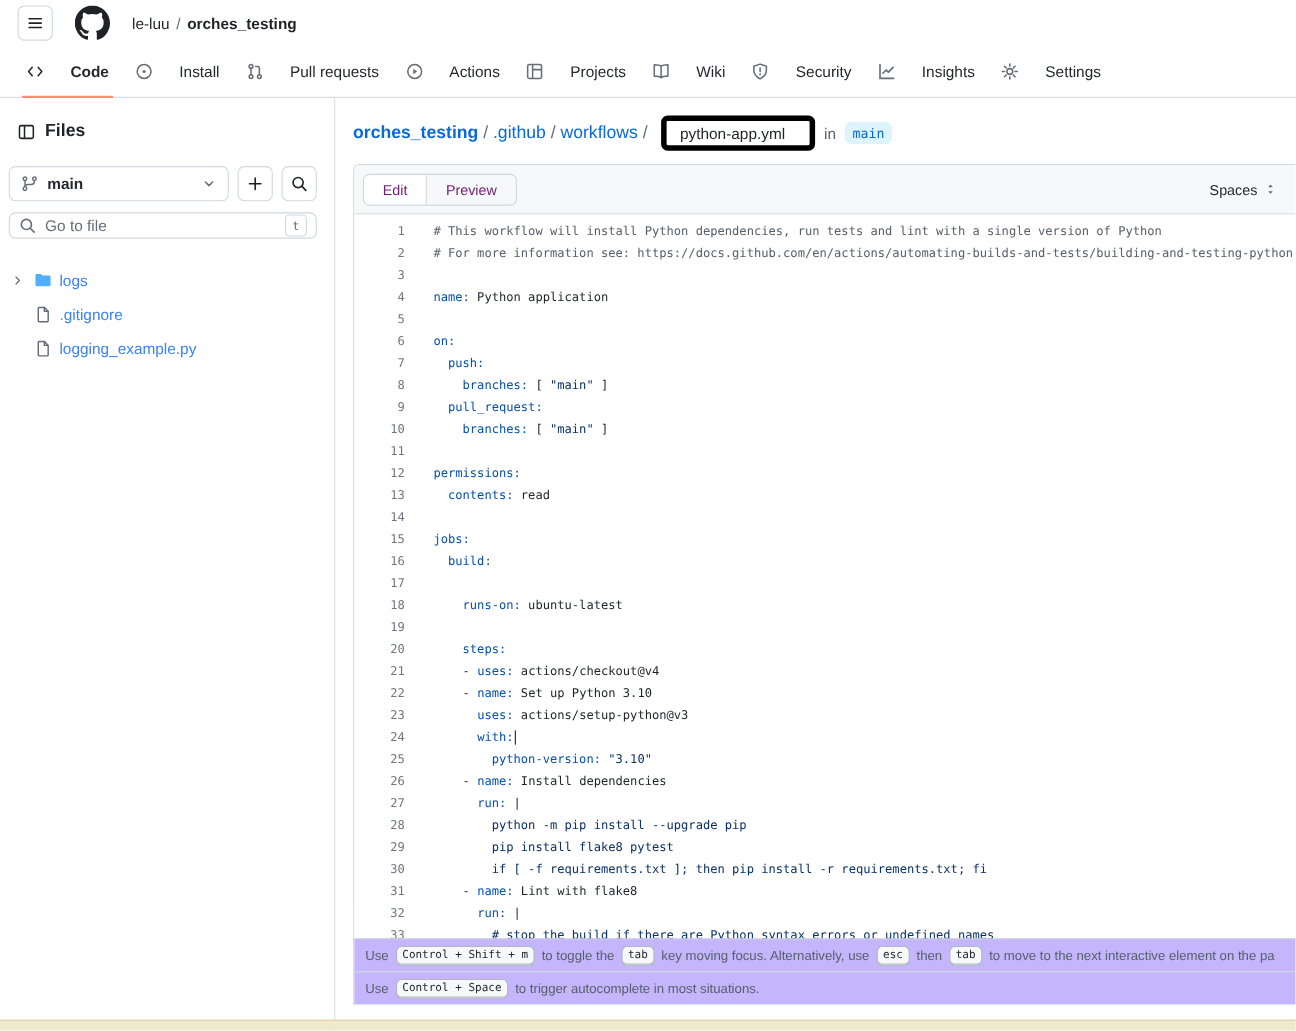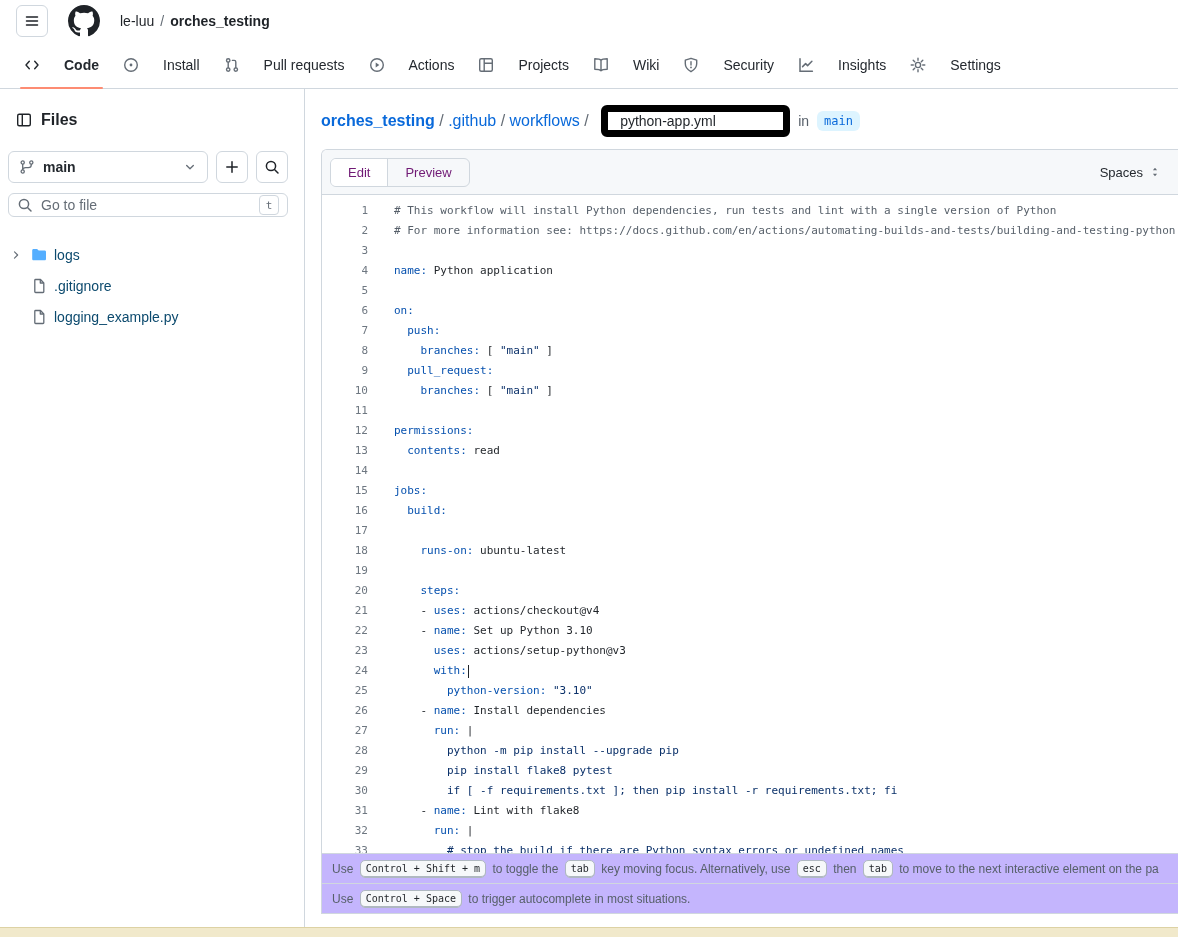--- a/index.html
+++ b/index.html
@@ -32,33 +32,33 @@
   .files-head .title{font-size:16px;font-weight:600;color:#1f2328}
   .files-head .icon-btn{border:none}
   .branch-row{display:flex;gap:8px;margin-bottom:10px}
   .branch-btn{flex:1;display:flex;align-items:center;gap:8px;height:32px;padding:0 10px;background:#fff;border:1px solid #d0d7de;border-radius:6px;font-size:14px;font-weight:600;color:#24292f;cursor:pointer;font-family:inherit}
   .branch-btn .bn{flex:1;text-align:left}
   .branch-btn svg{color:#656d76}
   .goto{display:flex;align-items:center;gap:8px;height:24px;padding:0 8px;border:1px solid #d0d7de;border-radius:6px;color:#656d76;margin-bottom:22px;cursor:text;background:#fff}
   .goto .ph{flex:1;font-size:14px}
   .goto .key{width:20px;height:20px;border:1px solid #d0d7de;border-radius:4px;font-size:11px;display:flex;align-items:center;justify-content:center;color:#656d76;font-family:"DejaVu Sans Mono",monospace}
   .tree{list-style:none}
-  .titem{display:flex;align-items:center;gap:7px;height:31px;padding:0 8px 0 2px;border-radius:6px;cursor:pointer;font-size:14px;color:#0c4a6e}
+  .titem{display:flex;align-items:center;gap:7px;height:31px;padding:0 8px 0 2px;border-radius:6px;cursor:pointer;font-size:14px;color:#3b82f6}
   .chev{width:14px;display:inline-flex;color:#656d76;flex-shrink:0}
   .ficon-folder{color:var(--folder-icon,#54aeff)}
   .ficon-file{color:#636c76}
 
   
   .content{flex:1;padding:16px 0 0 16px;overflow:hidden;background:#fff}
   .path-row{display:flex;align-items:center;gap:8px;margin-bottom:12px;height:32px;white-space:nowrap}
   .path{display:flex;align-items:center;font-size:16px}
   .bc-link{color:var(--accent-blue,#0969da);text-decoration:none;cursor:pointer}
   .bc-link.strong{font-weight:600}
   .bc-sep{color:#656d76;white-space:pre}
-  .fname{width:189px;height:32px;border:7px solid #000000;border-radius:6px;padding:0 12px;font-size:14px;color:#1f2328;font-family:inherit;background:#fff}
+  .fname{width:140px;height:32px;border:5px solid #000000;border-radius:6px;padding:0 12px;font-size:14px;color:#1f2328;font-family:inherit;background:#fff}
   .inlbl{color:#57606a;font-size:14px}
   .badge{font-family:"DejaVu Sans Mono",monospace;font-size:12px;color:var(--accent-blue,#0969da);background:var(--badge-bg,#ddf4ff);padding:3px 7px;border-radius:6px;cursor:pointer}
 
   
   .editor{border:1px solid #d0d7de;border-right:none;border-radius:6px 0 0 0;overflow:hidden;background:#fff}
   .editor-head{display:flex;align-items:center;justify-content:space-between;background:#f6f8fa;border-bottom:1px solid #d0d7de;padding:0 8px;height:45px}
   .seg{display:inline-flex;border:1px solid #d0d7de;border-radius:6px;overflow:hidden;background:#f6f8fa}
   .seg-tab{padding:6px 17px;font-size:13px;border:none;background:transparent;color:#701a75;cursor:pointer;font-family:inherit}
   .seg-tab.active{background:#fff;border-right:1px solid #d0d7de}
   .spaces{display:flex;align-items:center;gap:5px;font-size:13px;color:#24292f;padding:4px 8px;cursor:pointer}

